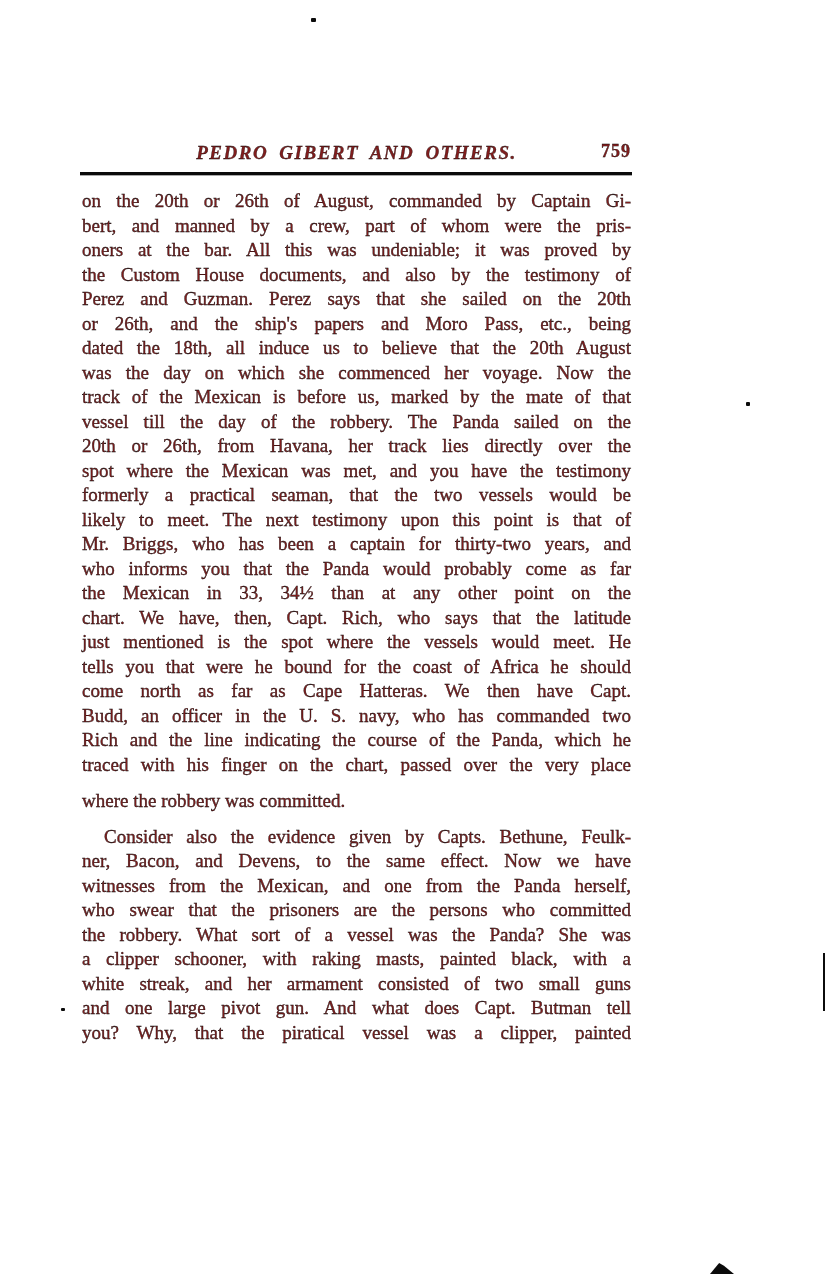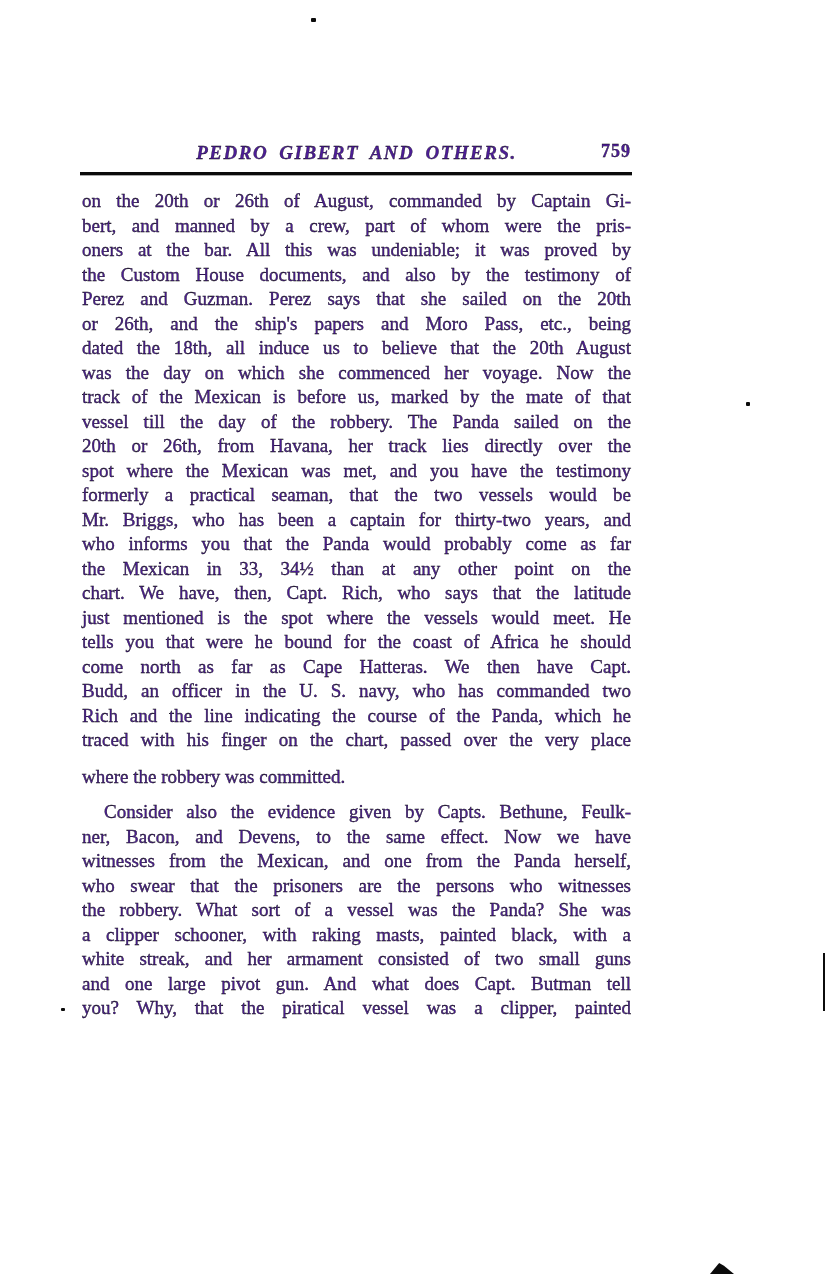--- a/index.html
+++ b/index.html
@@ -2,21 +2,21 @@
 <html><head>
 <meta charset="utf-8">
 <style>
   html, body { margin: 0; padding: 0; background: #ffffff; }
   .page {
     position: relative;
     width: 836px;
     height: 1284px;
     background: #ffffff;
     font-family: "Liberation Serif", serif;
-    color: #4c1d95;
+    color: #7f1d1d;
     overflow: hidden;
   }
   .textblock {
     position: absolute;
     left: 82px;
     top: 142px;
     width: 549px;
   }
   .header-row {
     position: relative;
@@ -117,38 +117,39 @@
         <div class="tline">the Custom House documents, and also by the testimony of</div>
         <div class="tline">Perez and Guzman. Perez says that she sailed on the 20th</div>
         <div class="tline">or 26th, and the ship's papers and Moro Pass, etc., being</div>
         <div class="tline">dated the 18th, all induce us to believe that the 20th August</div>
         <div class="tline">was the day on which she commenced her voyage. Now the</div>
         <div class="tline">track of the Mexican is before us, marked by the mate of that</div>
         <div class="tline">vessel till the day of the robbery. The Panda sailed on the</div>
         <div class="tline">20th or 26th, from Havana, her track lies directly over the</div>
         <div class="tline">spot where the Mexican was met, and you have the testimony</div>
         <div class="tline">formerly a practical seaman, that the two vessels would be</div>
+        <div class="tline">likely to meet. The next testimony upon this point is that of</div>
         <div class="tline">Mr. Briggs, who has been a captain for thirty-two years, and</div>
         <div class="tline">who informs you that the Panda would probably come as far</div>
         <div class="tline">the Mexican in 33, 34½ than at any other point on the</div>
         <div class="tline">chart. We have, then, Capt. Rich, who says that the latitude</div>
         <div class="tline">just mentioned is the spot where the vessels would meet. He</div>
         <div class="tline">tells you that were he bound for the coast of Africa he should</div>
         <div class="tline">come north as far as Cape Hatteras. We then have Capt.</div>
         <div class="tline">Budd, an officer in the U. S. navy, who has commanded two</div>
         <div class="tline">Rich and the line indicating the course of the Panda, which he</div>
         <div class="tline">traced with his finger on the chart, passed over the very place</div>
         <div class="tline lastline">where the robbery was committed.</div>
       </div>
 
       <div class="para">
         <div class="tline firstline-indent">Consider also the evidence given by Capts. Bethune, Feulk-</div>
         <div class="tline">ner, Bacon, and Devens, to the same effect. Now we have</div>
         <div class="tline">witnesses from the Mexican, and one from the Panda herself,</div>
-        <div class="tline">who swear that the prisoners are the persons who witnesses</div>
+        <div class="tline">who swear that the prisoners are the persons who committed</div>
         <div class="tline">the robbery. What sort of a vessel was the Panda? She was</div>
         <div class="tline">a clipper schooner, with raking masts, painted black, with a</div>
         <div class="tline">white streak, and her armament consisted of two small guns</div>
         <div class="tline">and one large pivot gun. And what does Capt. Butman tell</div>
         <div class="tline">you? Why, that the piratical vessel was a clipper, painted</div>
       </div>
 
     </div>
   </div>
 

